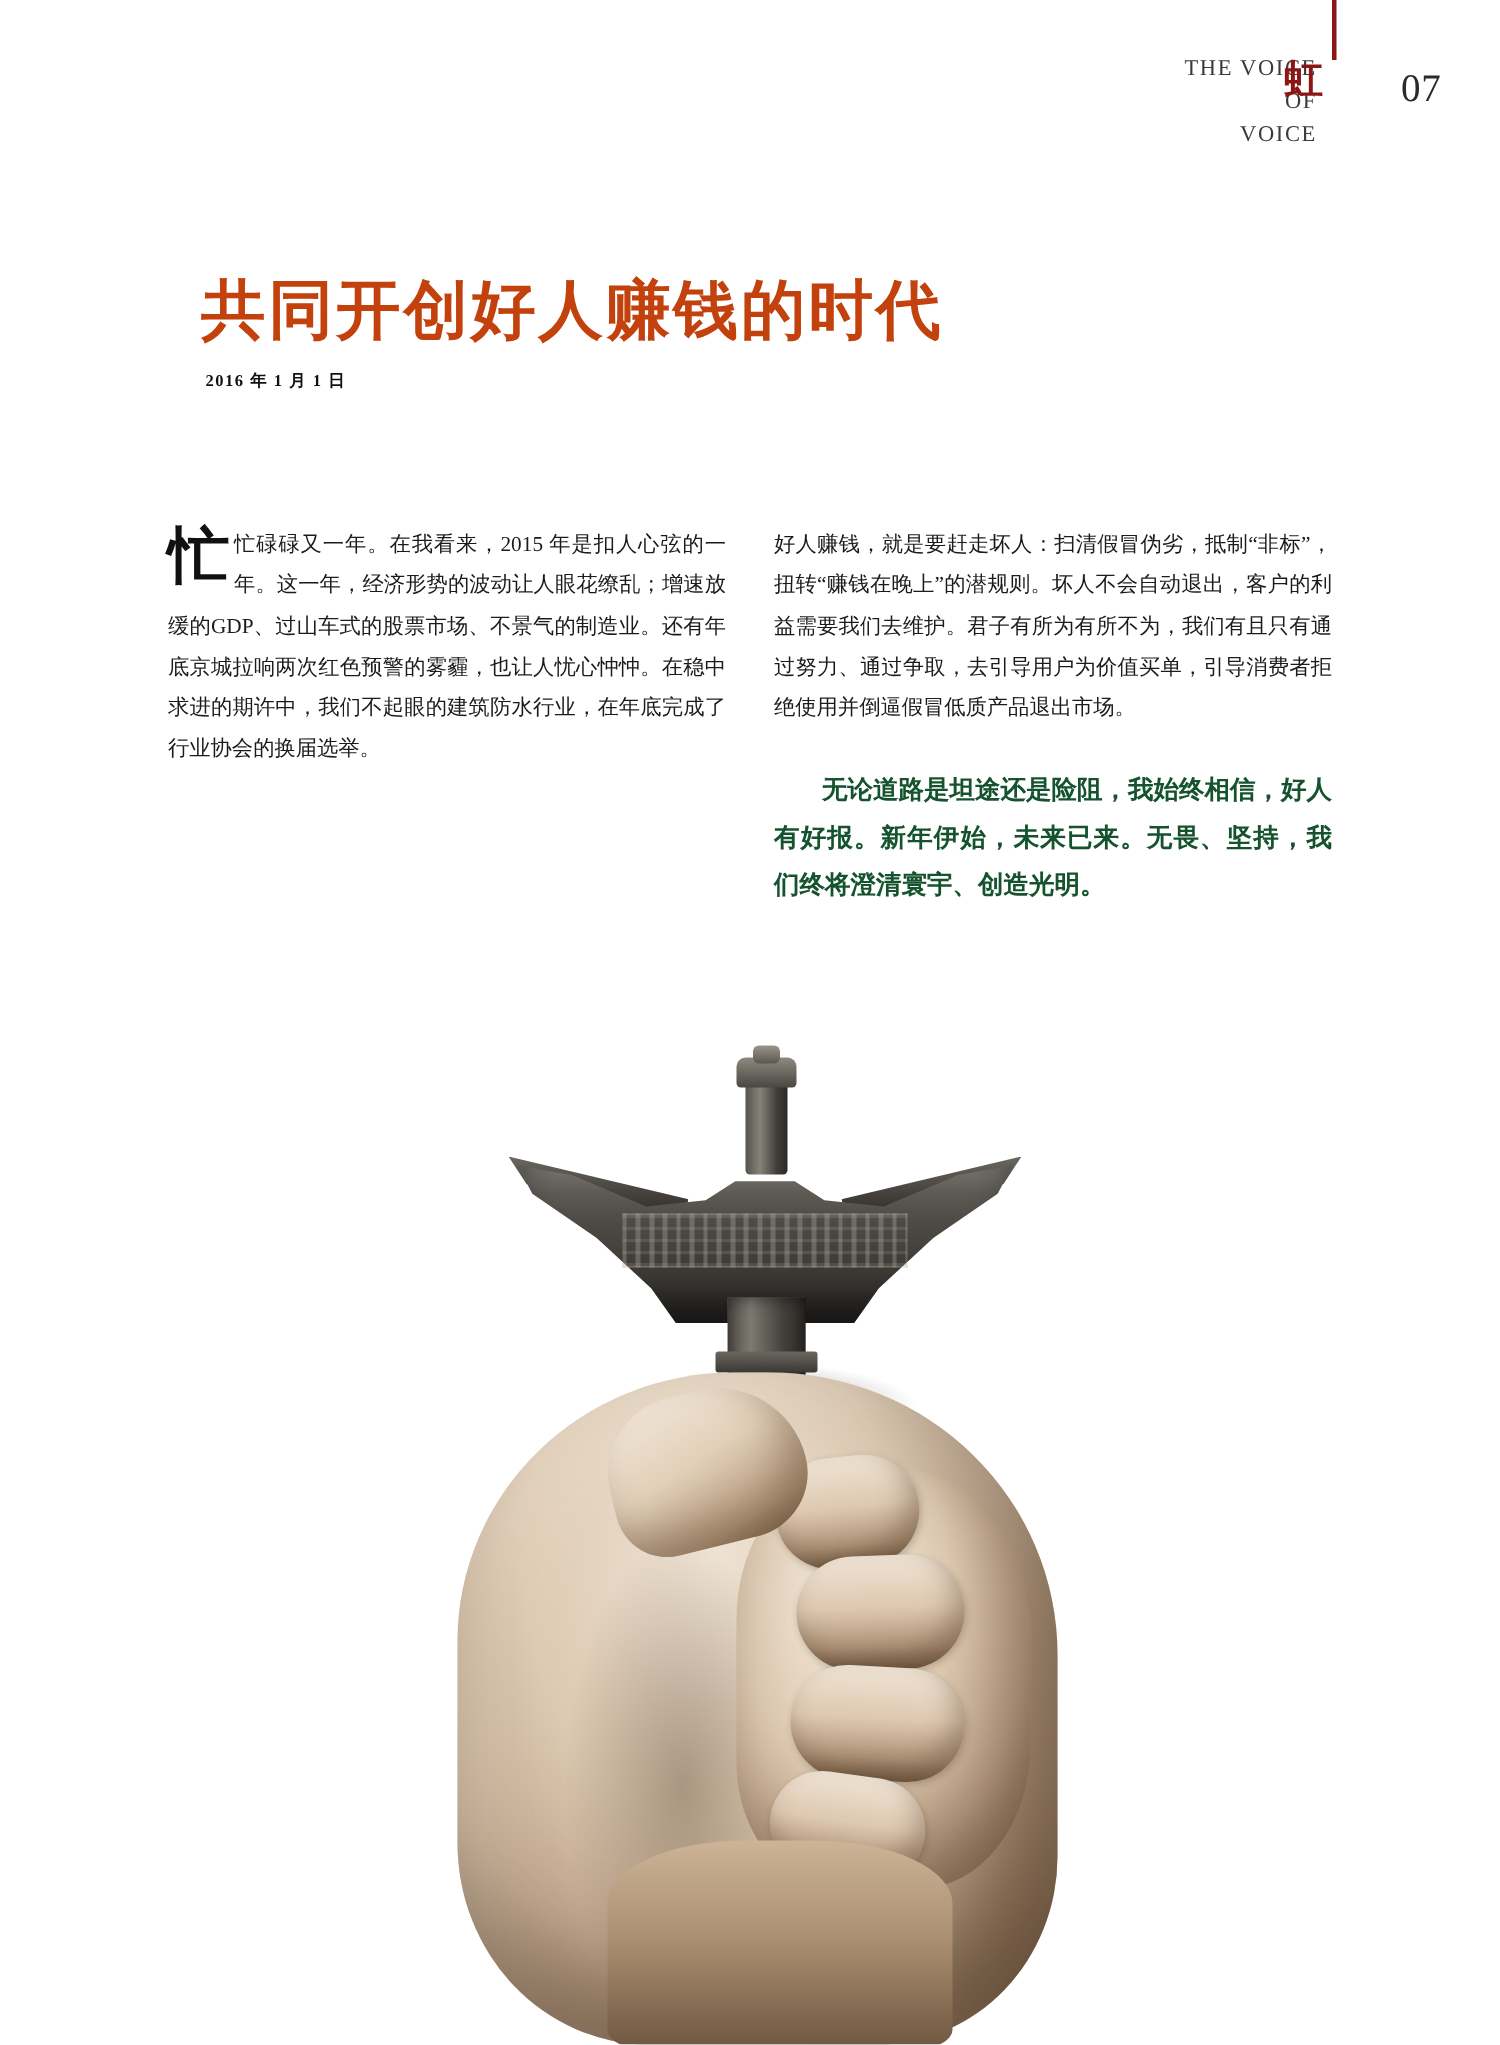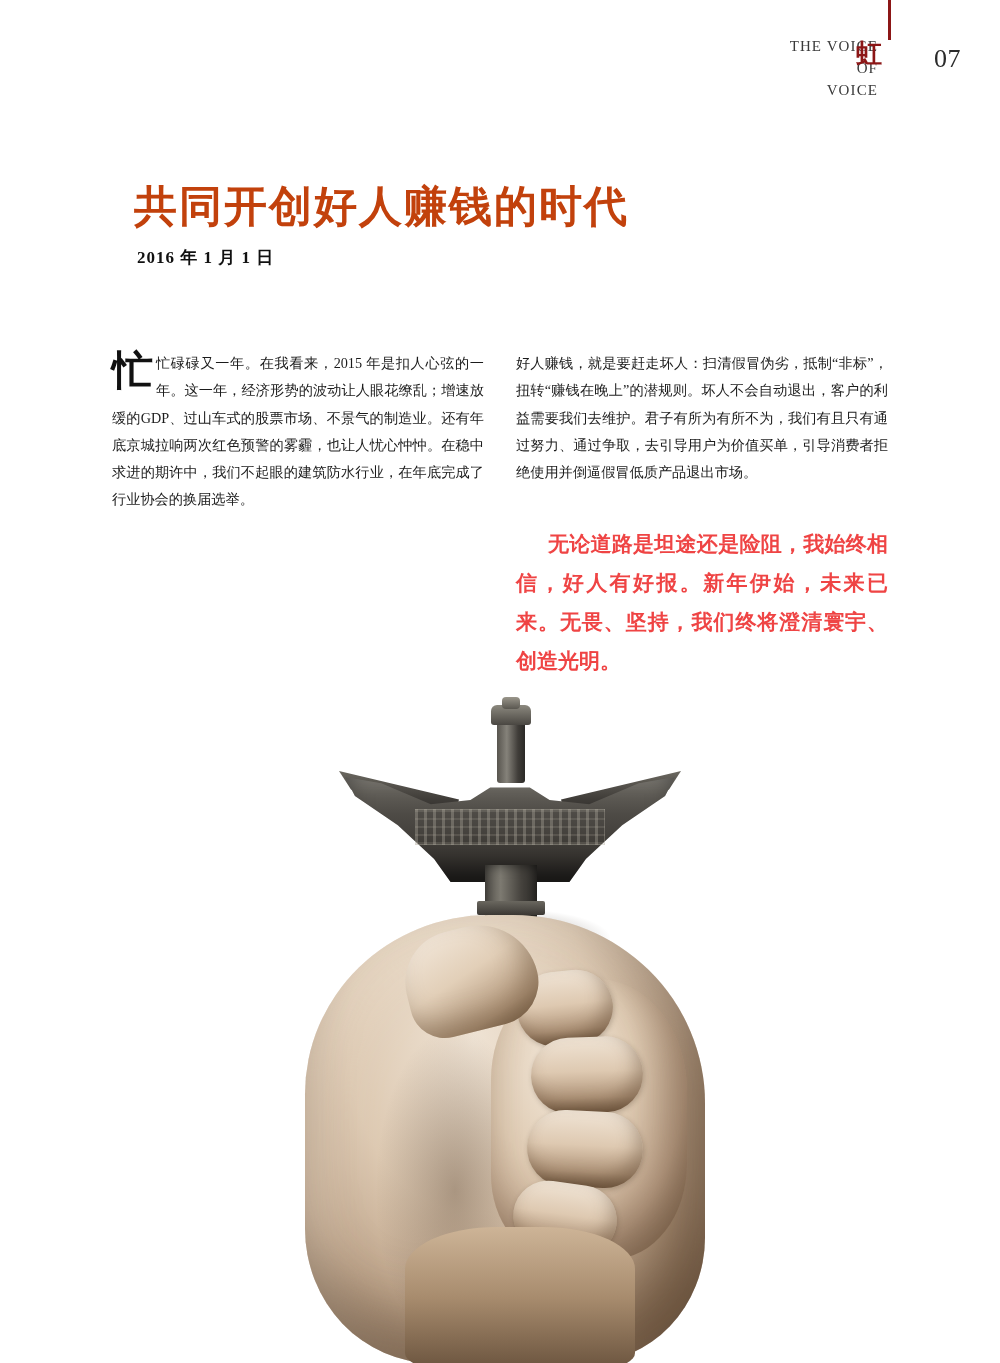--- a/index.html
+++ b/index.html
@@ -84,21 +84,21 @@
     letter-spacing: 2px;
     color: #c2410c;
     white-space: nowrap;
   }
   .subtitle {
     position: absolute;
     top: 246px;
     left: 137px;
     font-family: "Liberation Serif", serif;
     font-weight: bold;
-    font-size: 17px;
+    font-size: 11px;
     letter-spacing: 1px;
     color: #111;
   }
 
   
   .col {
     position: absolute;
     width: 372px;
     font-size: 14.2px;
     line-height: 1.92;
@@ -115,26 +115,26 @@
     float: left;
     font-family: "DejaVu Serif", serif;
     font-size: 41px;
     font-weight: bold;
     line-height: 0.92;
     margin: 2px 3px 0 0;
     color: #111;
   }
 
   .highlight {
-    margin: 39px 0 0 0;
+    margin: 26px 0 0 0;
     font-family: "DejaVu Serif", "Liberation Serif", serif;
     font-weight: bold;
-    font-size: 21px;
+    font-size: 17px;
     line-height: 1.85;
-    color: #ef4444;
+    color: #14532d;
     text-align: justify;
     text-justify: inter-ideograph;
     text-indent: 32px;
   }
 
   
   .illustration {
     position: absolute;
     top: 660px;
     left: 0;

